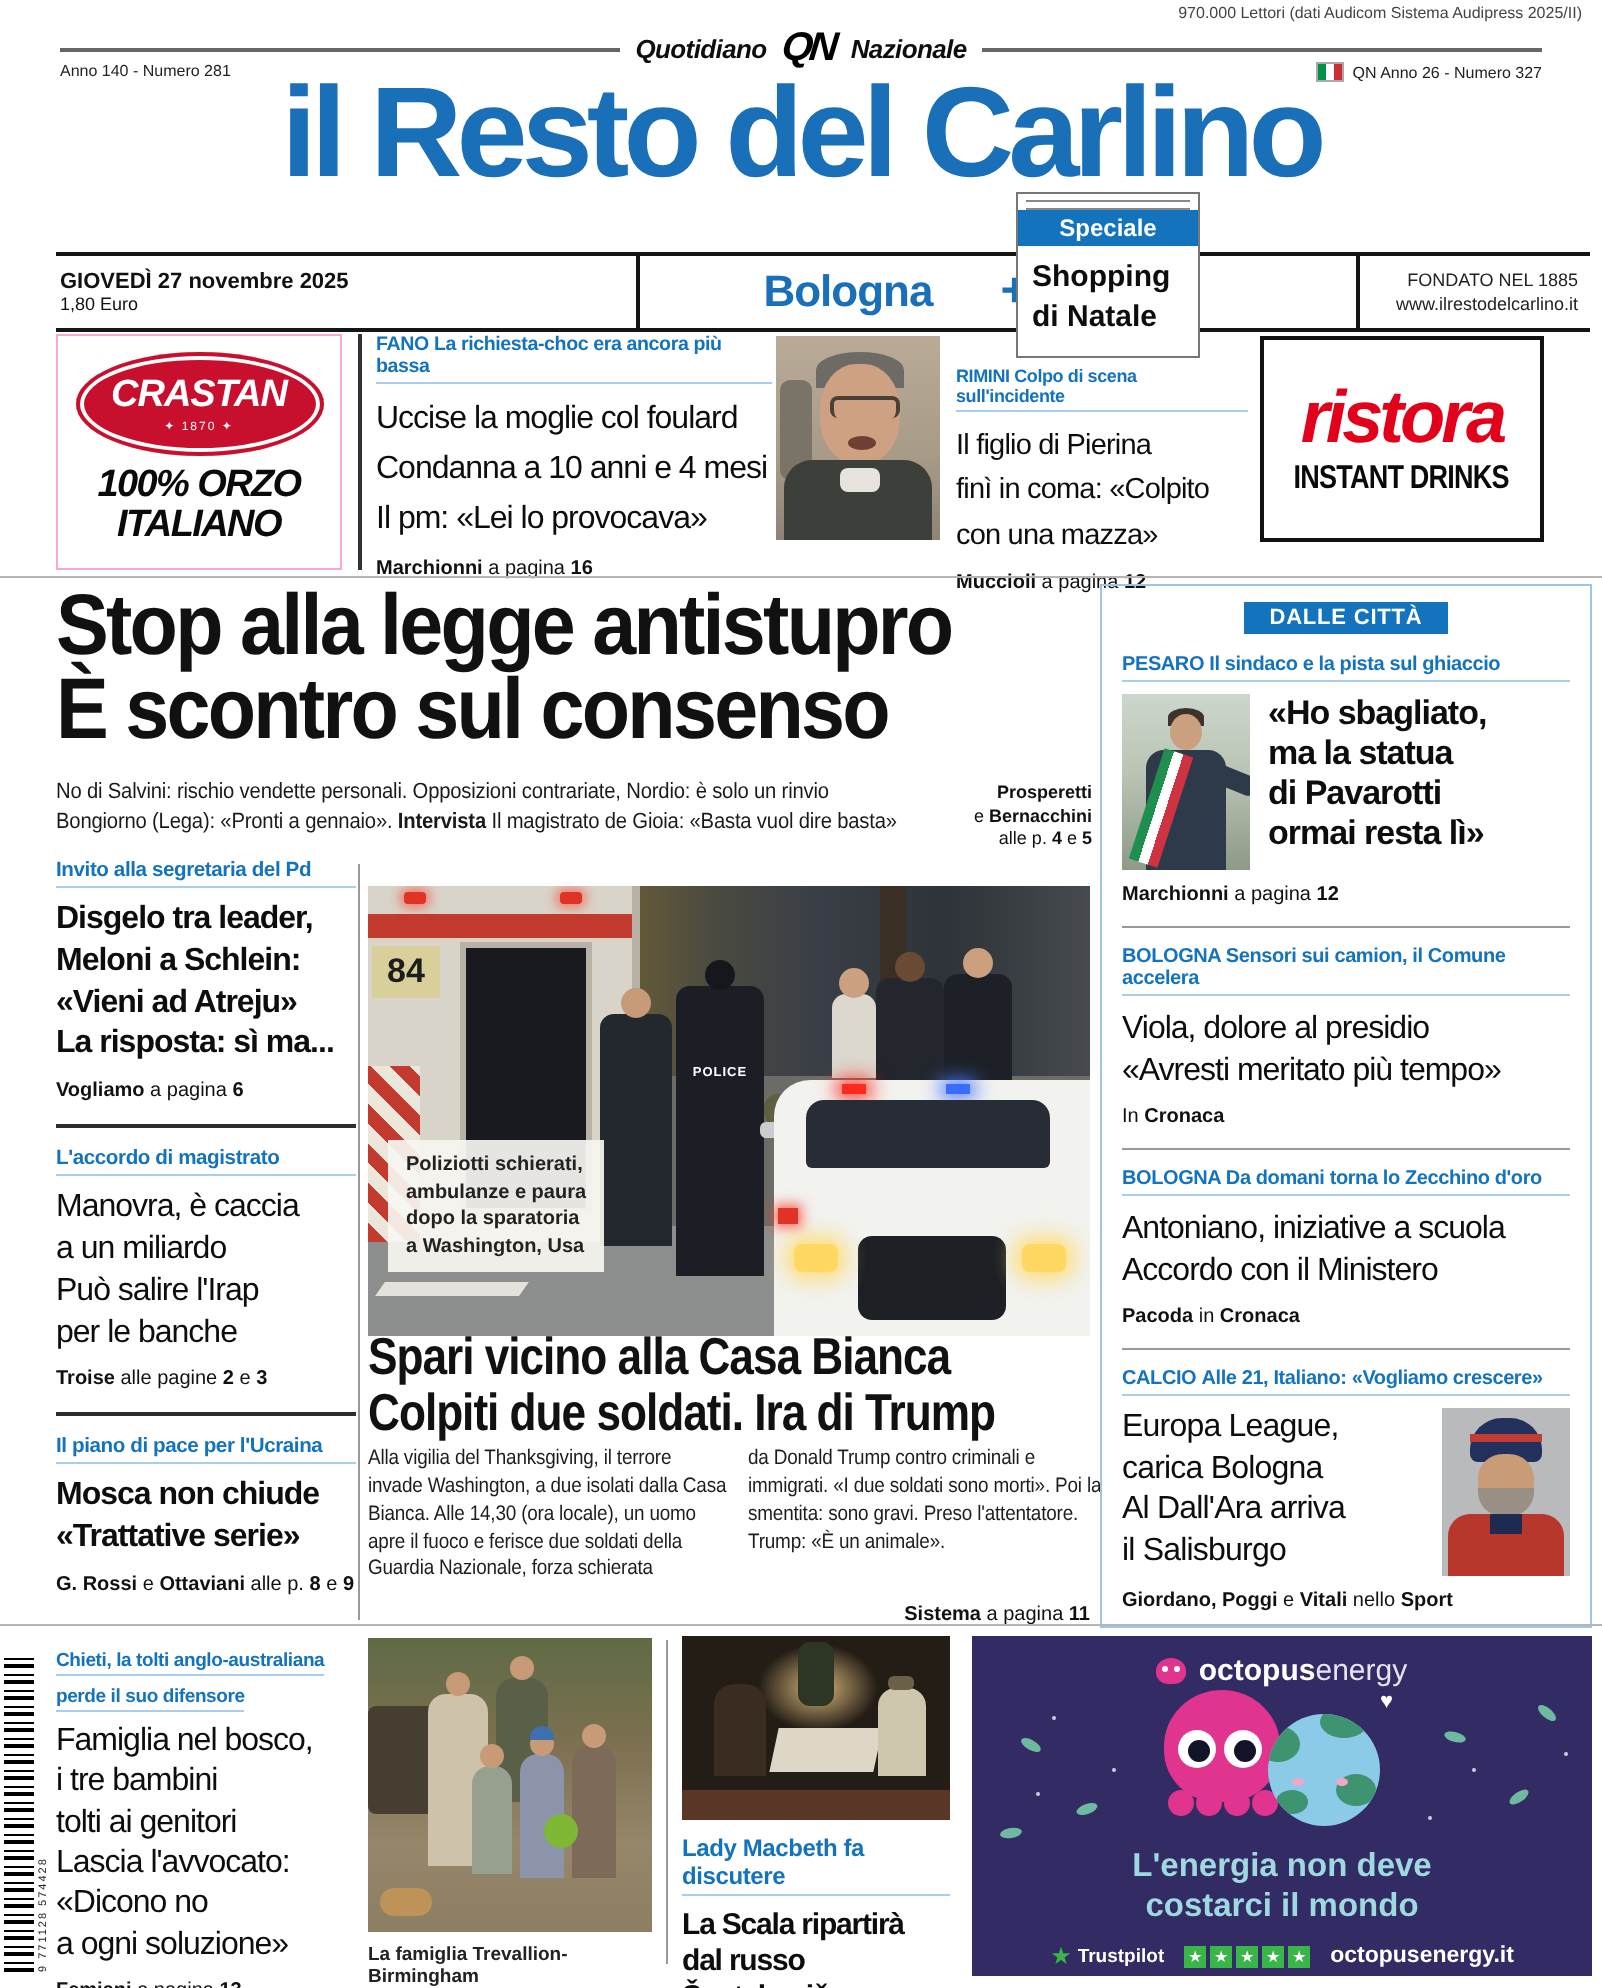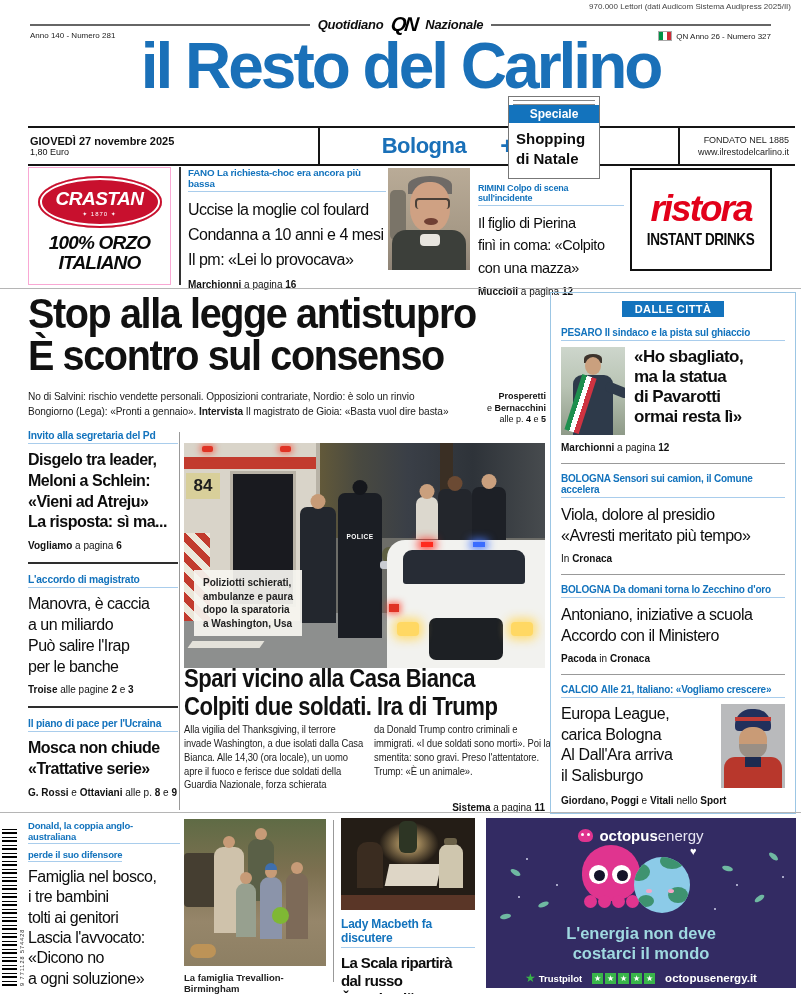--- a/index.html
+++ b/index.html
@@ -471,21 +471,21 @@
   </div>
 
   <div class="hr2"></div>
 
   <div class="barcode">
     <div class="bc-bars"></div>
     <div class="bc-digits">9 771128 574428</div>
   </div>
 
   <div class="chieti">
-    <span class="kline">Donald, la coppia anglo-australiana</span>
+    <span class="kline">Chieti, la tolti anglo-australiana</span>
     <span class="kline">perde il suo difensore</span>
     <div class="hl">Famiglia nel bosco,
 i tre bambini
 tolti ai genitori
 Lascia l'avvocato:
 «Dicono no
 a ogni soluzione»</div>
     <div class="byline"><b>Femiani</b> a pagina <b>13</b></div>
   </div>
 

